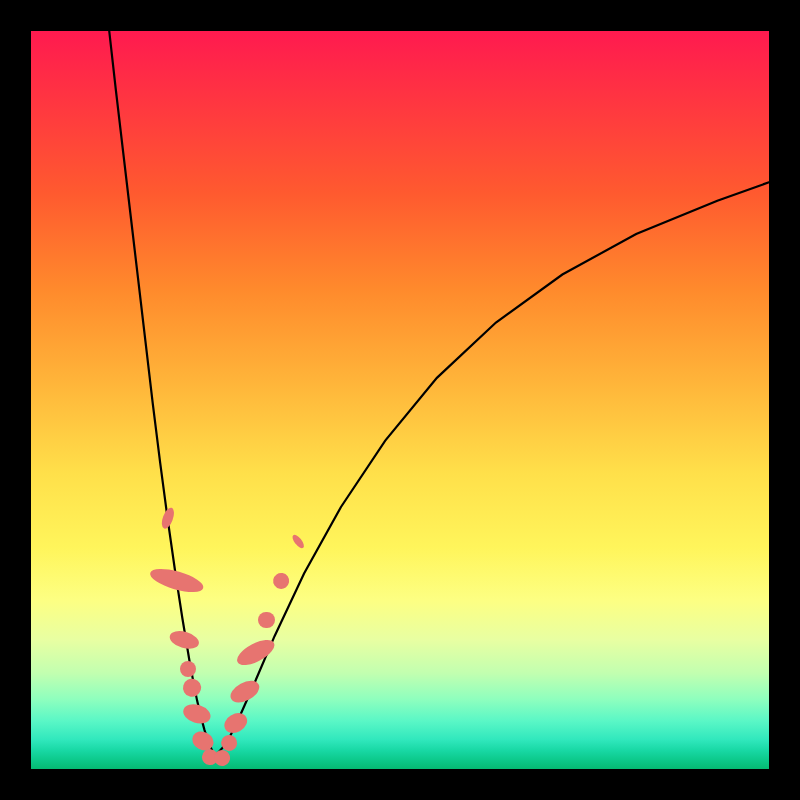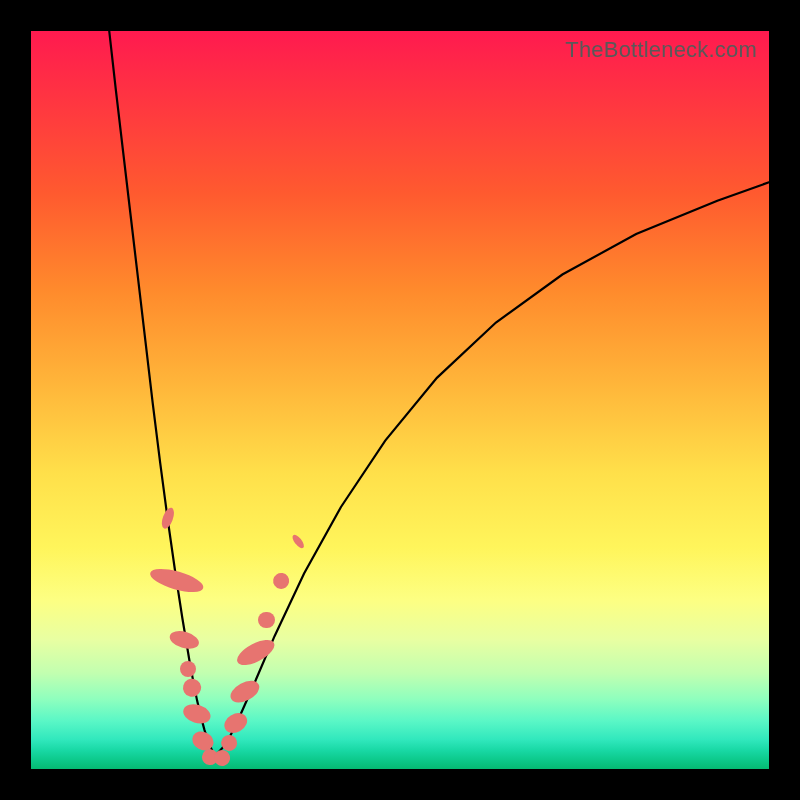--- a/index.html
+++ b/index.html
@@ -71,21 +71,20 @@
     background: #e77470;
     border-radius: 50% / 50%;
     transform-origin: center;
   }
 </style>
 </head>
 <body>
 
 <div class="frame">
   <div class="plot-area">
-    <div class="watermark">TheBottleneck.com</div>
     <svg class="curve-svg" viewBox="0 0 738 738" preserveAspectRatio="none">
       <path id="curve-left" class="curve-path" d="M78.23 0.00 L84.87 59.04 L92.25 121.77 L99.63 184.50 L107.01 247.23 L114.39 309.96 L121.77 372.69 L129.15 431.73 L136.53 487.08 L143.91 538.74 L151.29 586.71 L158.67 630.99 L162.36 650.92 L166.05 669.37 L169.74 684.86 L173.43 698.89 L177.12 709.96 L180.81 718.81 L184.50 724.72"></path>
       <path id="curve-right" class="curve-path" d="M184.50 724.72 L195.57 712.17 L206.64 690.03 L221.40 656.82 L243.54 605.16 L273.06 542.43 L309.96 476.01 L354.24 409.59 L405.90 346.86 L464.94 291.51 L531.36 243.54 L605.16 202.95 L686.34 169.74 L738.00 151.29"></path>
     </svg>
     <div id="markers-layer">
         <div class="blob" style="width: 22.14px; height: 10.332px; left: 126.198px; top: 481.914px; transform: rotate(-70deg);"></div>
         <div class="blob" style="width: 17.712px; height: 55.35px; left: 137.268px; top: 522.135px; transform: rotate(-74deg);"></div>
         <div class="blob" style="width: 16.236px; height: 29.52px; left: 145.386px; top: 594.09px; transform: rotate(-74deg);"></div>
         <div class="blob" style="width: 16.236px; height: 16.236px; left: 149.076px; top: 630.252px; transform: rotate(0deg);"></div>
         <div class="blob" style="width: 17.712px; height: 17.712px; left: 152.028px; top: 647.964px; transform: rotate(-74deg);"></div>

